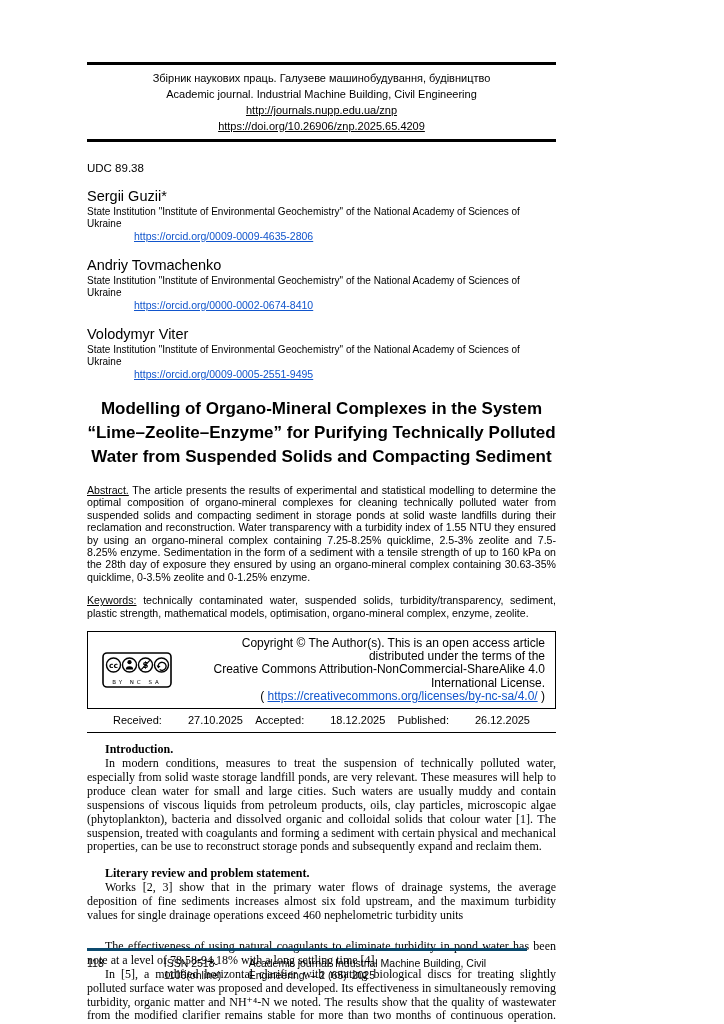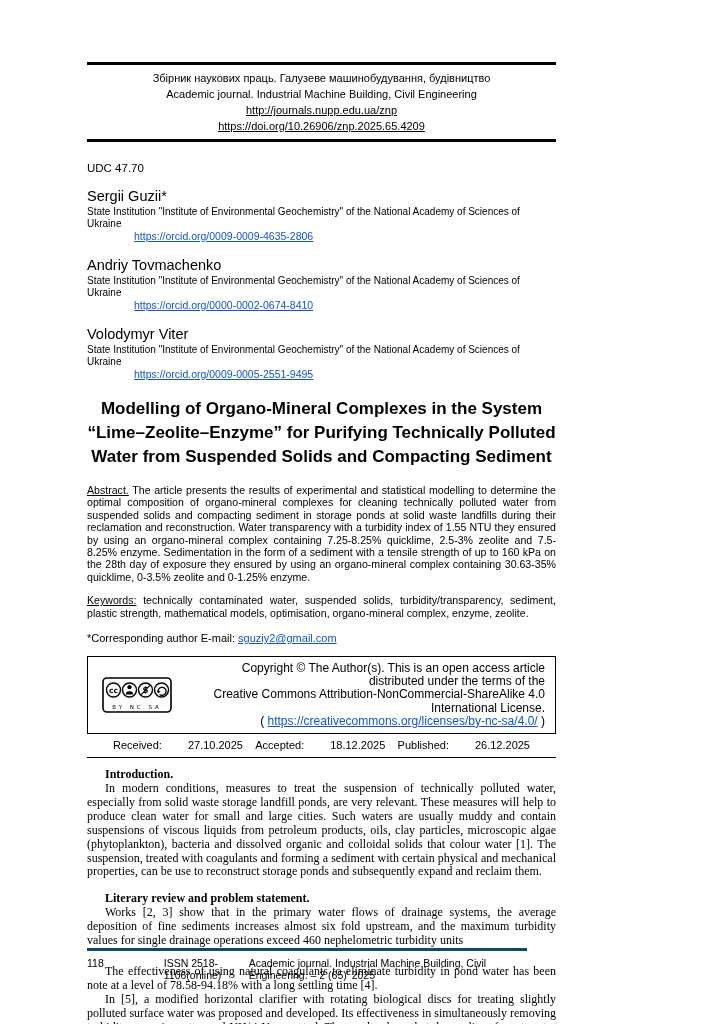--- a/index.html
+++ b/index.html
@@ -74,21 +74,21 @@
 
   <div class="journal-header">
     <div>Збірник наукових праць. Галузеве машинобудування, будівництво</div>
     <div>Academic journal. Industrial Machine Building, Civil Engineering</div>
     <div><a class="plain">http://journals.nupp.edu.ua/znp</a></div>
     <div><a class="plain">https://doi.org/10.26906/znp.2025.65.4209</a></div>
   </div>
 
   <div class="rule"></div>
 
-  <div class="udc">UDC 47.70</div>
+  <div class="udc">UDC 89.38</div>
 
   <div class="author">
     <div class="author-name">Sergii Guzii*</div>
     <div class="author-aff">State Institution "Institute of Environmental Geochemistry" of the National Academy of Sciences of Ukraine</div>
     <div class="author-orcid"><a>https://orcid.org/0009-0009-4635-2806</a></div>
   </div>
 
   <div class="author">
     <div class="author-name">Andriy Tovmachenko</div>
     <div class="author-aff">State Institution "Institute of Environmental Geochemistry" of the National Academy of Sciences of Ukraine</div>
@@ -100,21 +100,20 @@
     <div class="author-aff">State Institution "Institute of Environmental Geochemistry" of the National Academy of Sciences of Ukraine</div>
     <div class="author-orcid"><a>https://orcid.org/0009-0005-2551-9495</a></div>
   </div>
 
   <h1 class="paper-title">Modelling of Organo-Mineral Complexes in the System “Lime–Zeolite–Enzyme” for Purifying Technically Polluted Water from Suspended Solids and Compacting Sediment</h1>
 
   <p class="abstract"><span class="label-underline">Abstract.</span><span> The article presents the results of experimental and statistical modelling to determine the optimal composition of organo-mineral complexes for cleaning technically polluted water from suspended solids and compacting sediment in storage ponds at solid waste landfills during their reclamation and reconstruction. Water transparency with a turbidity index of 1.55 NTU they ensured by using an organo-mineral complex containing 7.25-8.25% quicklime, 2.5-3% zeolite and 7.5-8.25% enzyme. Sedimentation in the form of a sediment with a tensile strength of up to 160 kPa on the 28th day of exposure they ensured by using an organo-mineral complex containing 30.63-35% quicklime, 0-3.5% zeolite and 0-1.25% enzyme.</span></p>
 
   <p class="keywords"><span class="label-underline">Keywords:</span><span> technically contaminated water, suspended solids, turbidity/transparency, sediment, plastic strength, mathematical models, optimisation, organo-mineral complex, enzyme, zeolite.</span></p>
 
-  <p class="corresponding"><span>*Corresponding author E-mail: </span><a>sguziy2@gmail.com</a></p>
 
   <div class="copyright-box">
     <svg width="70" height="36" viewBox="0 0 70 36">
       <rect x="1" y="1" width="68" height="34" rx="4" fill="#ffffff" stroke="#000" stroke-width="1.6"></rect>
       <circle cx="11.5" cy="13" r="7" fill="none" stroke="#000" stroke-width="1.4"></circle>
       <text x="11.5" y="15.8" font-size="7.5" font-weight="bold" text-anchor="middle" font-family="'DejaVu Sans',sans-serif">cc</text>
       <circle cx="27.5" cy="13" r="7" fill="none" stroke="#000" stroke-width="1.4"></circle>
       <circle cx="27.5" cy="10.2" r="2.1" fill="#000"></circle>
       <path d="M23.8 17.6 a3.7 3.3 0 0 1 7.4 0 z" fill="#000"></path>
       <circle cx="43.5" cy="13" r="7" fill="none" stroke="#000" stroke-width="1.4"></circle>

